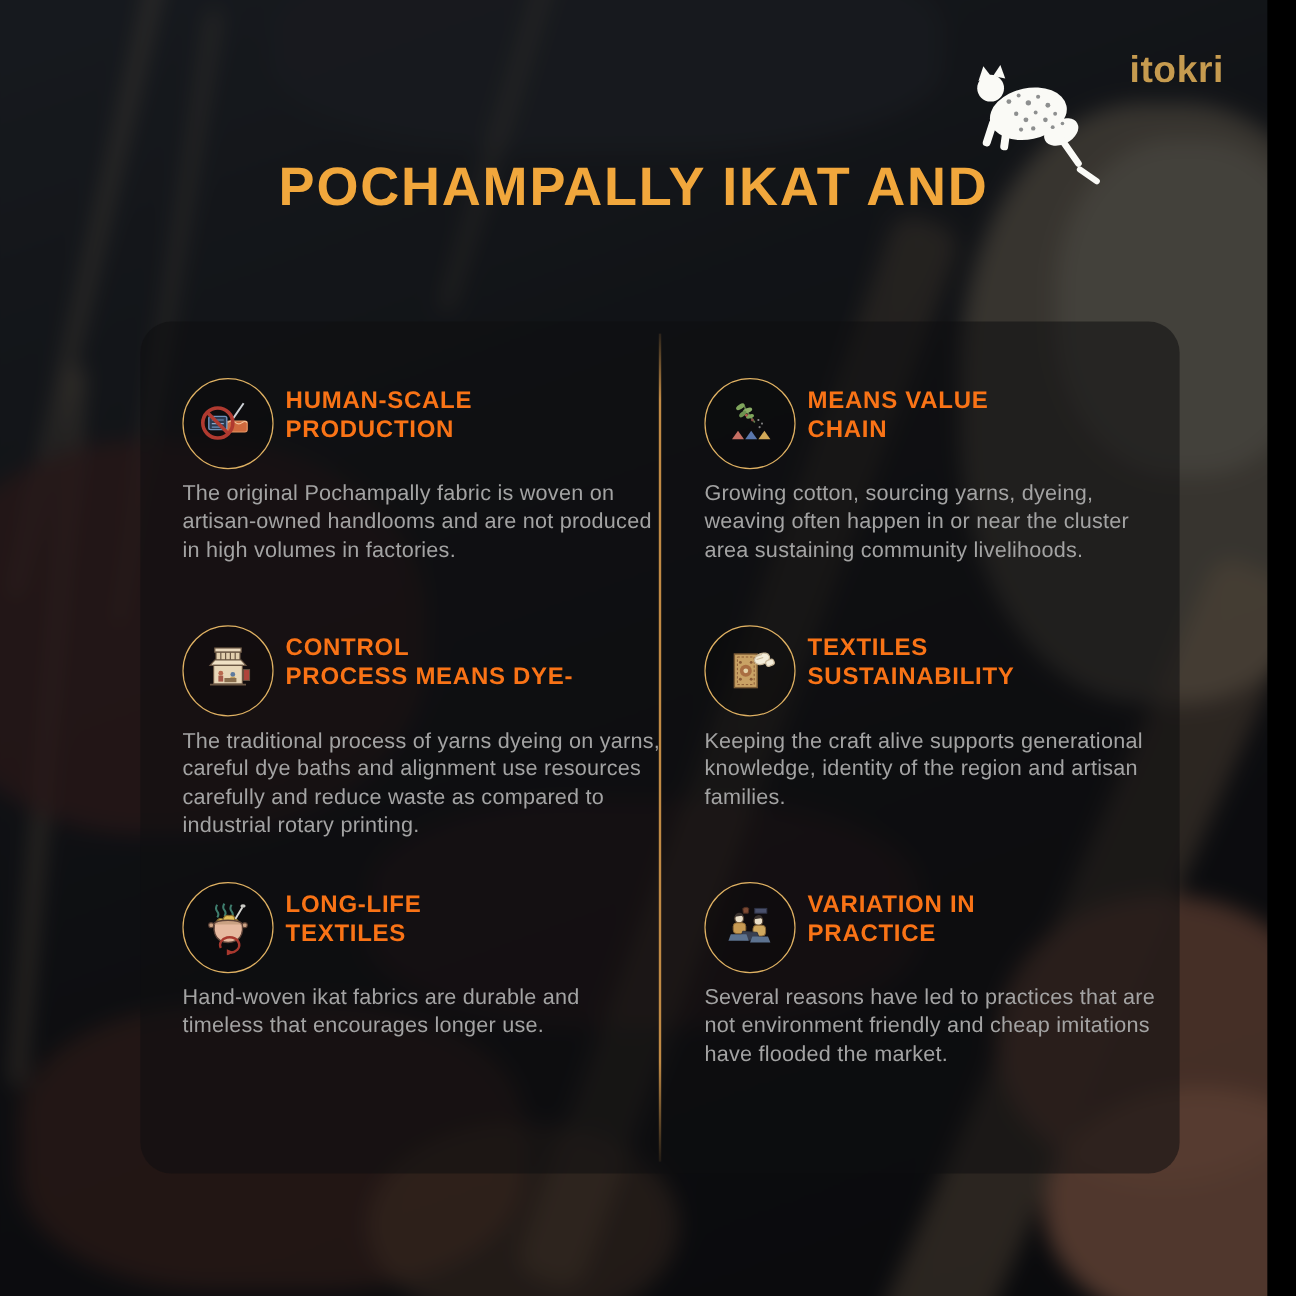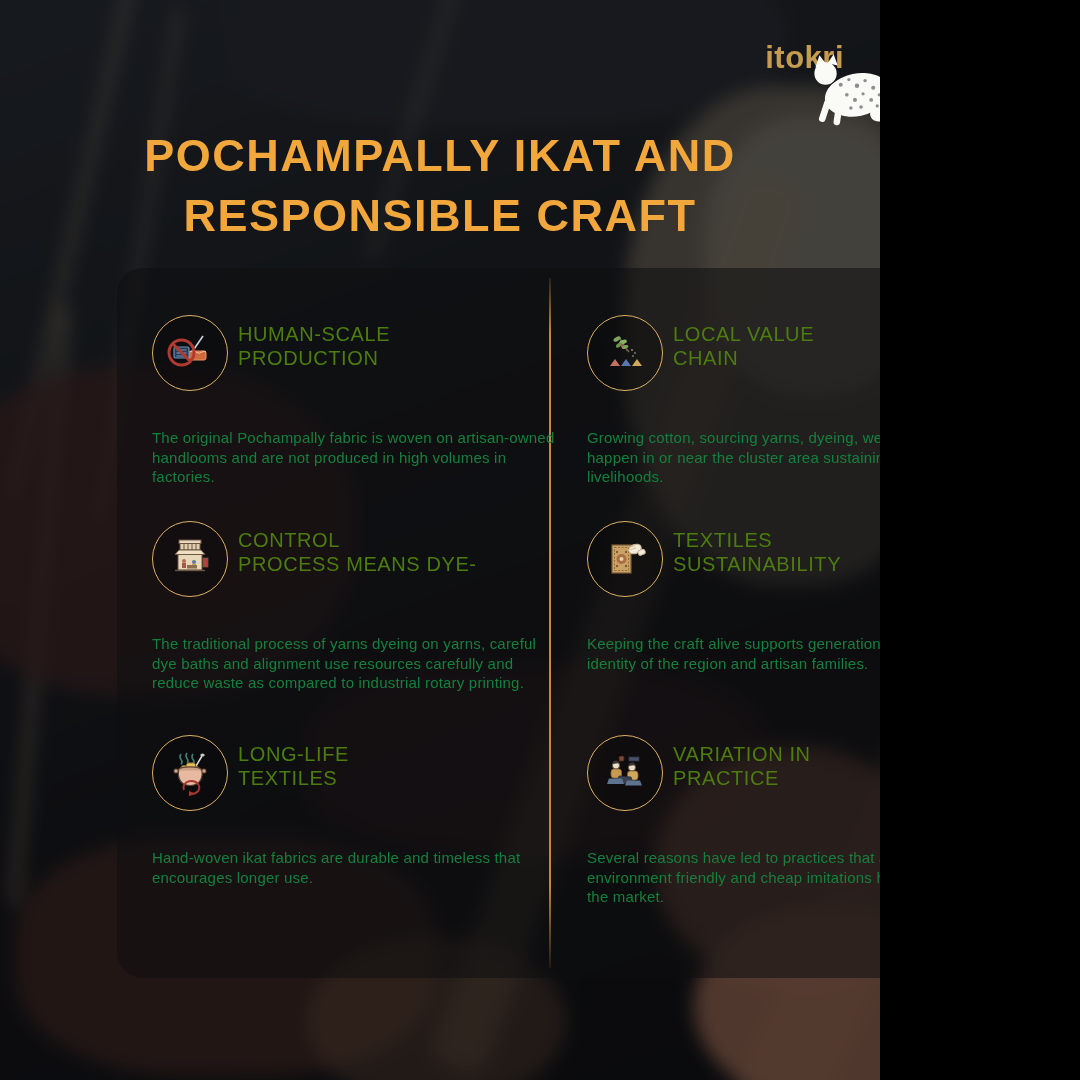--- a/index.html
+++ b/index.html
@@ -1,17 +1,17 @@
 <!DOCTYPE html>
 <html><head>
 <meta charset="utf-8">
 <style>
   html,body{margin:0;padding:0;background:#000;}
   .canvas{
-    position:relative;width:880px;height:1080px;overflow:hidden;
+    position:relative;width:1056px;height:1080px;overflow:hidden;
     background:#0e0f11;font-family:"Liberation Sans",sans-serif;
     -webkit-font-smoothing:antialiased;
   }
   
   .bg{position:absolute;inset:-24px;filter:blur(9px);}
   .bg div{position:absolute;}
   .bg-base{inset:0;background:linear-gradient(160deg,#21262c 0%,#171a1e 35%,#101114 65%,#0b0c0e 100%);}
   .rope{background:#b29a75;opacity:.45;border-radius:4px;}
   .rope1{left:95px;top:-30px;width:7px;height:560px;transform:rotate(13deg);}
   .rope2{left:160px;top:30px;width:5px;height:520px;transform:rotate(9deg);}
@@ -57,26 +57,26 @@
   .r1{top:47px;}
   .r2{top:253px;}
   .r3{top:467px;}
   .icon-ring{
     position:absolute;left:2px;top:0;width:76px;height:76px;border-radius:50%;
     border:1.6px solid #dfb163;background:rgba(5,5,6,.3);
     display:flex;align-items:center;justify-content:center;box-sizing:border-box;
   }
   .card-title{
     position:absolute;left:88px;top:7px;margin:0;
-    color:#4d7c0f;font-size:20px;font-weight:normal;letter-spacing:.6px;line-height:1.22;
+    color:#f97316;font-size:20px;font-weight:bold;letter-spacing:.6px;line-height:1.22;
   }
   .card-title span{display:block;}
   .card-body{
-    position:absolute;left:2px;top:113px;right:0;margin:0;
-    color:#15803d;font-size:15px;line-height:1.3;letter-spacing:.2px;
+    position:absolute;left:2px;top:85px;right:0;margin:0;
+    color:#a3a3a3;font-size:18px;line-height:1.3;letter-spacing:.2px;
   }
 </style>
 </head>
 <body>
 
 <div class="canvas">
 
   <div class="bg">
     <div class="bg-base"></div>
     <div class="topshade"></div>
@@ -126,21 +126,20 @@
         <circle cx="62" cy="55" r="1.7"></circle>
           <circle cx="72" cy="54" r="1.8"></circle>
         <circle cx="88" cy="53" r="1.6"></circle>
           <circle cx="96" cy="50" r="1.5"></circle>
       </g>
     </svg>
   </div>
 
   <h1 class="title">
     <span>POCHAMPALLY IKAT AND</span>
-    <span>RESPONSIBLE CRAFT</span>
   </h1>
 
   <div class="panel">
     <div class="divider"></div>
 
     <section class="card c1 r1">
       <div class="icon-ring">
         <svg viewBox="0 0 46 46" width="46" height="46">
           <line x1="36" y1="6" x2="25" y2="22" stroke="#cfd3d8" stroke-width="1.6"></line>
           <rect x="22" y="21" width="17" height="9" rx="2" fill="#cf6a3e" stroke="#e79563" stroke-width="1"></rect>
@@ -172,21 +171,21 @@
           <circle cx="25" cy="20" r="1.2" fill="#8a4a42"></circle>
           <circle cx="30" cy="20" r="0.9" fill="#c9c9c9" opacity=".7"></circle>
           <circle cx="33" cy="23" r="0.9" fill="#c9c9c9" opacity=".6"></circle>
           <circle cx="31" cy="26" r="0.9" fill="#c9c9c9" opacity=".6"></circle>
           <polygon points="8,36 13,29 18,36" fill="#c76f63"></polygon>
           <polygon points="19,36 24,29 29,36" fill="#5a77ad"></polygon>
           <polygon points="30,36 35,29 40,36" fill="#d2a958"></polygon>
         </svg>
       </div>
       <h3 class="card-title">
-        <span>LOCAL VALUE</span>
+        <span>MEANS VALUE</span>
         <span>CHAIN</span>
       </h3>
       <p class="card-body">Growing cotton, sourcing yarns, dyeing, weaving often happen in or near the cluster area sustaining community livelihoods.</p>
     </section>
 
     <section class="card c1 r2">
       <div class="icon-ring">
         <svg viewBox="0 0 46 46" width="46" height="46">
           <rect x="12" y="4" width="22" height="3.5" fill="#ead9bd" stroke="#6a5643" stroke-width="1"></rect>
           <rect x="13" y="7.5" width="20" height="6.5" fill="#e2cfae" stroke="#6a5643" stroke-width="1"></rect>

